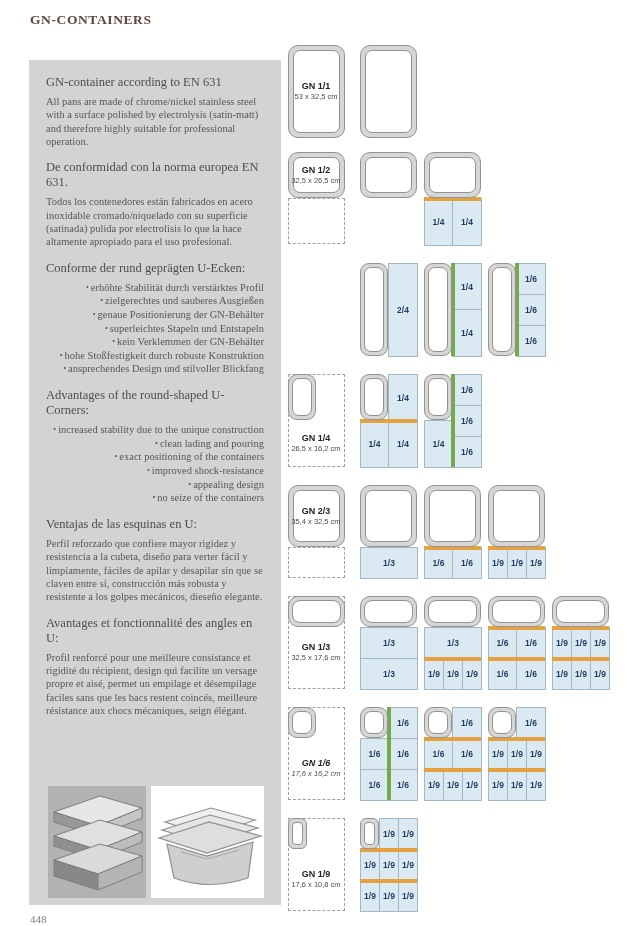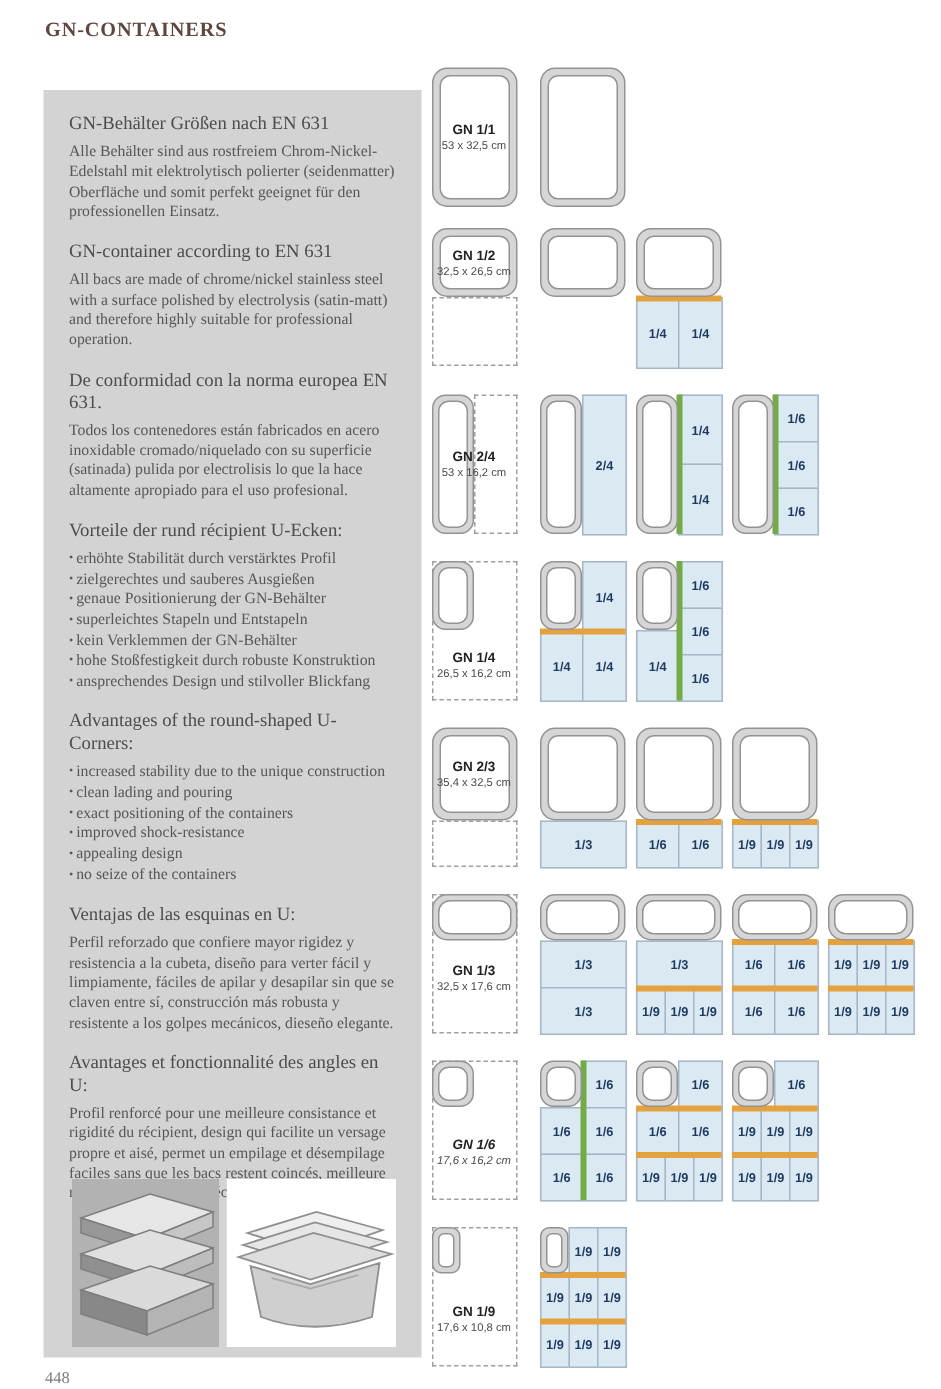--- a/index.html
+++ b/index.html
@@ -8,21 +8,21 @@
   .page { position:relative; width:627px; height:926px; background:#fff; overflow:hidden; }
 
   .title { position:absolute; left:30px; top:12px; font-weight:bold; font-size:13.5px;
            letter-spacing:.6px; color:var(--title_color); }
 
   .panel { position:absolute; left:29px; top:60px; width:252px; height:845px;
            background:var(--panel_bg); padding:15px 17px; }
   .sec { margin-bottom:12px; }
   .sec-h { font-size:12.5px; color:var(--heading_text); margin-bottom:5px; }
   .sec-b { font-size:10.5px; color:var(--body_text); line-height:1.27; }
-  .sec-ul { list-style:none; }
+  .sec-ul { list-style:none;text-align:right; }
   .sec-ul li { font-size:10.5px; color:var(--body_text); line-height:1.3; }
   .sec-ul li::before { content:"• "; font-size:8px; position:relative; top:-1px; }
 
   .photos { position:absolute; left:19px; top:726px; display:flex; gap:5px; }
   .photos svg { display:block; }
 
   .pageno { position:absolute; left:30px; top:913px; font-size:11px; color:#7d7d7d; }
 
   
   .diagram-area { position:absolute; left:0; top:0; width:627px; height:926px; }
@@ -45,33 +45,29 @@
 </head>
 <body>
 
 <div class="page">
 
   <div class="title">GN-CONTAINERS</div>
 
   <div class="panel">
     <div>
         <div class="sec">
-          <div class="sec-h">GN-Behälter Größen nach EN 631</div>
-          <div class="sec-b">Alle Behälter sind aus rostfreiem Chrom-Nickel-Edelstahl mit elektrolytisch polierter (seidenmatter) Oberfläche und somit perfekt geeignet für den professionellen Einsatz.</div>
-        </div>
-        <div class="sec">
           <div class="sec-h">GN-container according to EN 631</div>
-          <div class="sec-b">All bacs are made of chrome/nickel stainless steel with a surface polished by electrolysis (satin-matt) and therefore highly suitable for professional operation.</div>
+          <div class="sec-b">All pans are made of chrome/nickel stainless steel with a surface polished by electrolysis (satin-matt) and therefore highly suitable for professional operation.</div>
         </div>
         <div class="sec">
           <div class="sec-h">De conformidad con la norma europea EN 631.</div>
           <div class="sec-b">Todos los contenedores están fabricados en acero inoxidable cromado/niquelado con su superficie (satinada) pulida por electrolisis lo que la hace altamente apropiado para el uso profesional.</div>
         </div>
         <div class="sec">
-          <div class="sec-h">Vorteile der rund récipient U-Ecken:</div>
+          <div class="sec-h">Conforme der rund geprägten U-Ecken:</div>
           <ul class="sec-ul">
             <li>erhöhte Stabilität durch verstärktes Profil</li>
             <li>zielgerechtes und sauberes Ausgießen</li>
             <li>genaue Positionierung der GN-Behälter</li>
             <li>superleichtes Stapeln und Entstapeln</li>
             <li>kein Verklemmen der GN-Behälter</li>
             <li>hohe Stoßfestigkeit durch robuste Konstruktion</li>
             <li>ansprechendes Design und stilvoller Blickfang</li>
           </ul>
         </div>
@@ -154,30 +150,20 @@
         </div>
       </div>
       <div class="gn-block" style="left: 424px; top: 152px; width: 57px; height: 93px;">
         <div class="gn-cell" style="left: 0px; top: 46px; width: 29px; height: 48px;">1/4</div>
         <div class="gn-cell" style="left: 28px; top: 46px; width: 30px; height: 48px;">1/4</div>
         <div class="gn-bar gn-bar-h" style="left: 0px; top: 45px; width: 57px;"></div>
         <div class="gn-pan" style="left: 0px; top: 0px; width: 57px; height: 46px; border-radius: 10px;">
           <div class="gn-pan-in" style="inset: 4px; border-radius: 7px;"></div>
         </div>
       </div>
-      <div class="gn-block" style="left: 288px; top: 263px; width: 57px; height: 93px;">
-        <div class="gn-dashed" style="left: 28px; top: 0px; width: 29px; height: 93px;"></div>
-        <div class="gn-pan" style="left: 0px; top: 0px; width: 28px; height: 93px; border-radius: 9px;">
-          <div class="gn-pan-in" style="inset: 3px; border-radius: 7px;"></div>
-        </div>
-        <div class="gn-label" style="left: 28px; top: 46px;">
-          <div class="gn-label-nm">GN 2/4</div>
-          <div class="gn-label-sz">53 x 16,2 cm</div>
-        </div>
-      </div>
       <div class="gn-block" style="left: 360px; top: 263px; width: 57px; height: 93px;">
         <div class="gn-cell" style="left: 28px; top: 0px; width: 30px; height: 94px;">2/4</div>
         <div class="gn-pan" style="left: 0px; top: 0px; width: 28px; height: 93px; border-radius: 9px;">
           <div class="gn-pan-in" style="inset: 3px; border-radius: 7px;"></div>
         </div>
       </div>
       <div class="gn-block" style="left: 424px; top: 263px; width: 57px; height: 93px;">
         <div class="gn-cell" style="left: 28px; top: 0px; width: 30px; height: 47px;">1/4</div>
         <div class="gn-cell" style="left: 28px; top: 46px; width: 30px; height: 48px;">1/4</div>
         <div class="gn-bar gn-bar-v" style="left: 27px; top: 0px; height: 93px;"></div>

